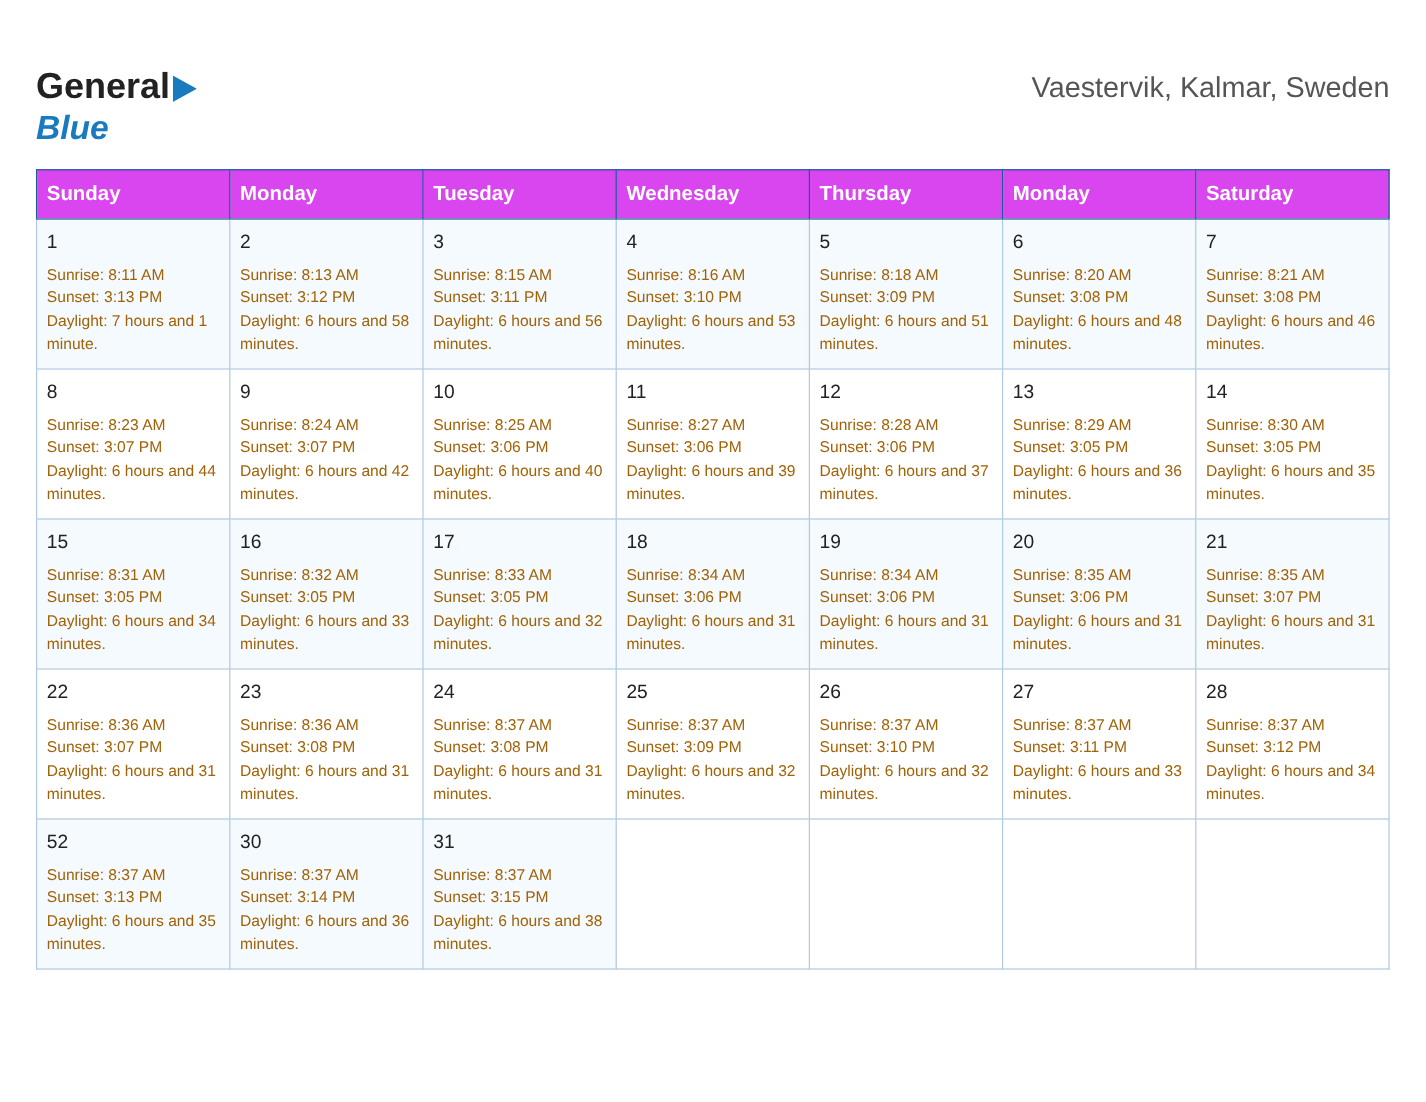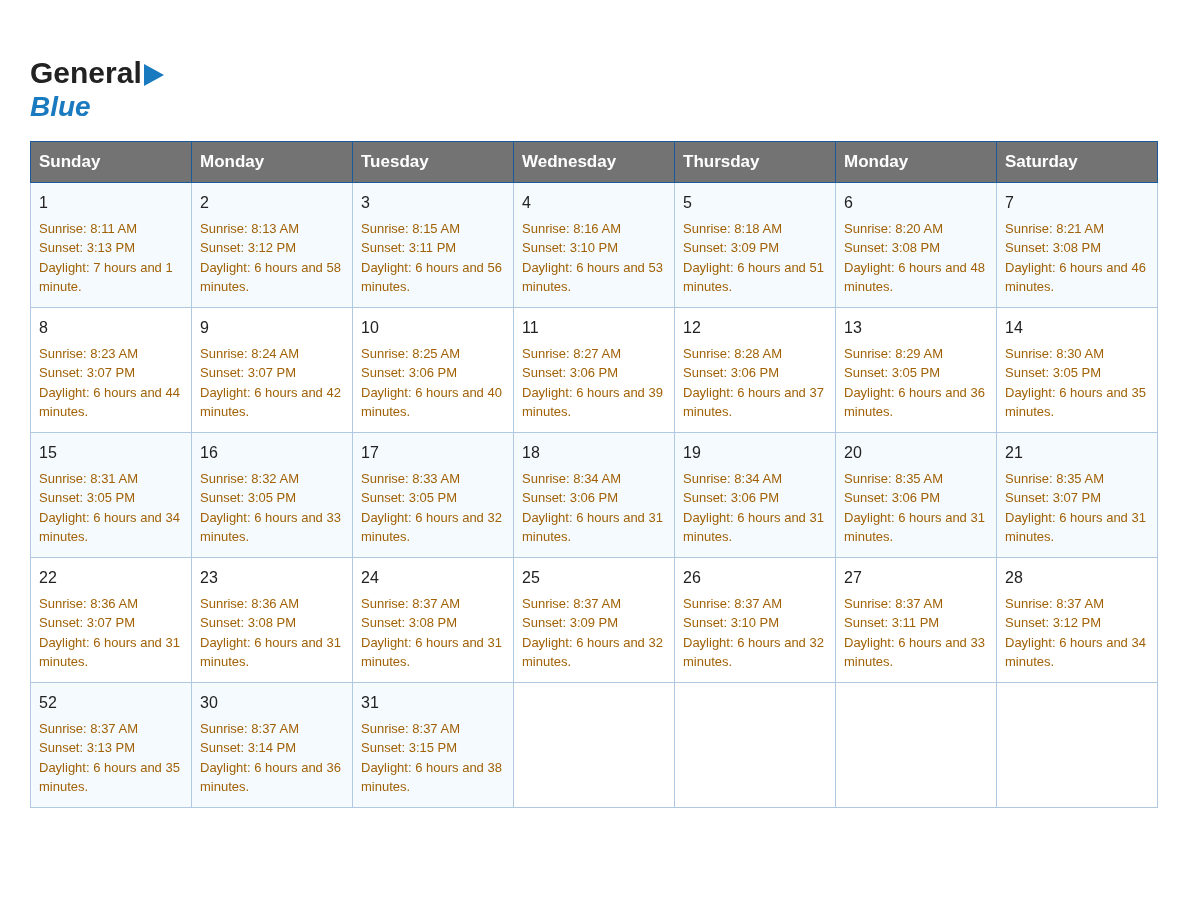--- a/index.html
+++ b/index.html
@@ -31,21 +31,21 @@
       font-size: 24px;
       color: #555;
       margin-top: 4px;
     }
     table {
       width: 100%;
       border-collapse: collapse;
       table-layout: fixed;
     }
     thead tr th {
-      background: #737373;
+      background: #d946ef;
       color: #fff;
       font-size: 17px;
       font-weight: bold;
       padding: 10px 8px;
       text-align: left;
       border: 1px solid #1a5a9a;
     }
     tbody tr td {
       vertical-align: top;
       padding: 8px 8px 10px 8px;
@@ -94,20 +94,21 @@
 <div class="header">
   <div class="logo-block">
     <div class="logo-row1">
       General<svg width="20" height="22" viewBox="0 0 20 22" style="vertical-align:middle;margin-left:2px;">
           <polygon points="0,0 20,11 0,22" fill="#1a7abf"></polygon>
         </svg>
     </div>
     <div class="logo-row2">Blue</div>
   </div>
   <div class="title-block">
+    <div class="location">Vaestervik, Kalmar, Sweden</div>
   </div>
 </div>
 
 <table>
   <thead>
     <tr id="header-row">
         <th>Sunday</th>
         <th>Monday</th>
         <th>Tuesday</th>
         <th>Wednesday</th>

